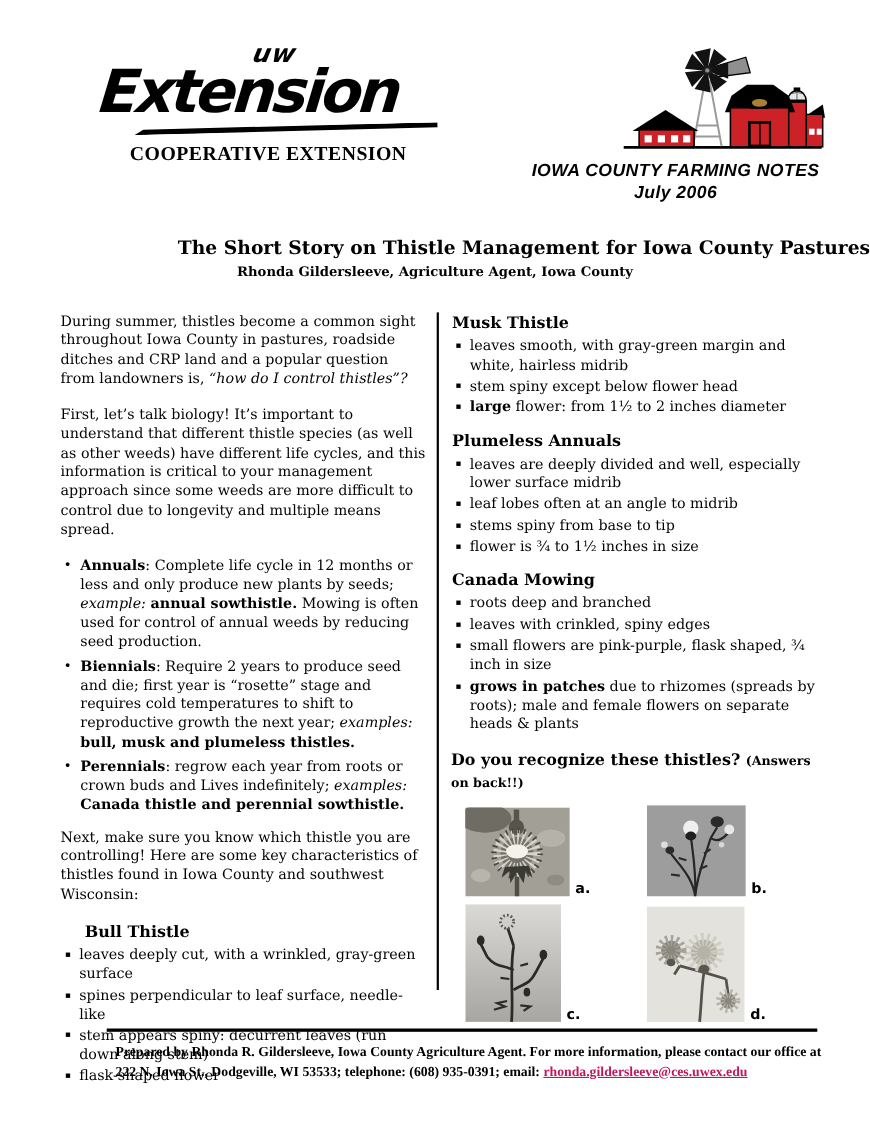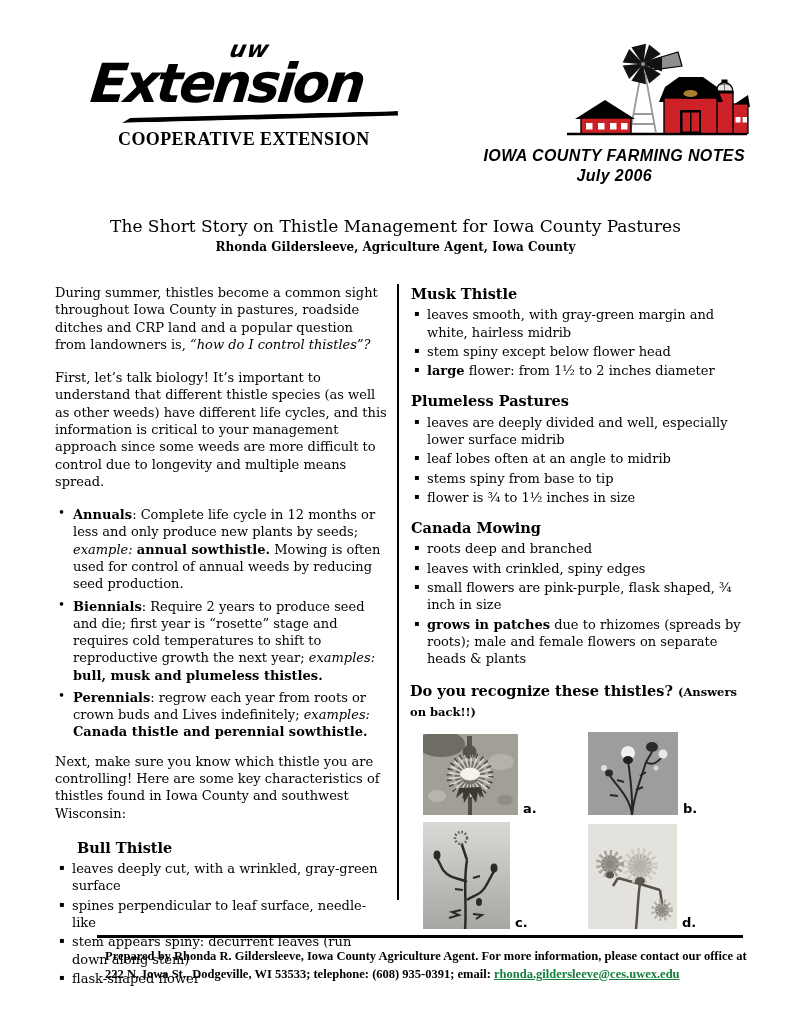--- a/index.html
+++ b/index.html
@@ -21,22 +21,22 @@
   .logo-coop { margin-top:9px; margin-left:26px; font-family:"Liberation Serif", serif;
                font-weight:bold; font-size:18px; letter-spacing:0.4px; }
 
   .barn-wrap { position:absolute; left:564px; top:40px; width:186px; height:104px; }
 
   .masthead { position:absolute; right:46px; top:146px; text-align:center;
               font-family:"Liberation Sans", sans-serif; font-weight:bold; font-style:italic;
               font-size:16px; line-height:1.28; letter-spacing:0.4px; }
 
   
-  .article-title { position:absolute; top:216px; left:0; width:100%; text-align:center;
-                   font-weight:normal; font-size:17px; }
+  .article-title { position:absolute; top:216px; left:0; width:100%; text-align:right;
+                   font-weight:bold; font-size:17px; }
   .byline { position:absolute; top:240px; left:0; width:100%; text-align:center;
             font-weight:bold; font-size:12px; }
 
   
   .columns { position:absolute; top:284px; left:55px; width:692px; display:flex;justify-content:center; }
   .col-left  { width:332px; font-size:13px; line-height:1.33; }
   .divider   { width:2px; background:#000; height:616px; margin-left:10px; margin-right:11px; flex:none; }
   .col-right { width:337px; font-size:13px; line-height:1.33; }
 
   .para { margin-bottom:16px; }
@@ -62,21 +62,21 @@
   .photo-grid { display:grid; grid-template-columns:165px 165px; margin-top:12px;
                 padding-left:13px; row-gap:7px; }
   .photo-cell { display:flex; align-items:flex-end; gap:5px; }
   .photo-cell svg { display:block; }
   .photo-label { font-weight:bold; font-size:13px; font-family:"DejaVu Sans", sans-serif; line-height:1; }
 
   
   .footer-rule { position:absolute; top:935px; left:97px; width:646px; height:3px; background:#000; }
   .footer { position:absolute; top:948px; left:105px; width:648px;
             font-family:"Liberation Serif", serif; font-weight:bold; font-size:12.5px; line-height:1.4; }
-  .footer-email { color:#15803d; text-decoration:underline;margin-top:16px; }
+  .footer-email { color:#be185d; text-decoration:underline;margin-top:16px; }
 </style>
 </head>
 <body>
 
 <div class="page">
 
   <div class="logo">
     <div class="logo-uw">uw</div>
     <div class="logo-main">Extension</div>
     <div class="logo-swoosh"></div>
@@ -196,21 +196,21 @@
         <li>
             <span class="blt">▪</span>
             <span class="txt">stem spiny except below flower head</span>
           </li>
         <li>
             <span class="blt">▪</span>
             <span class="txt"><span class="bd">large</span><span> flower: from 1½  to 2 inches diameter</span></span>
           </li>
       </ul>
 
-      <div class="section-heading mt">Plumeless Pastures</div>
+      <div class="section-heading mt">Plumeless Annuals</div>
       <ul class="sq">
         <li>
             <span class="blt">▪</span>
             <span class="txt">leaves are deeply divided and well, especially lower surface midrib</span>
           </li>
         <li>
             <span class="blt">▪</span>
             <span class="txt">leaf lobes often at an angle to midrib</span>
           </li>
         <li>

